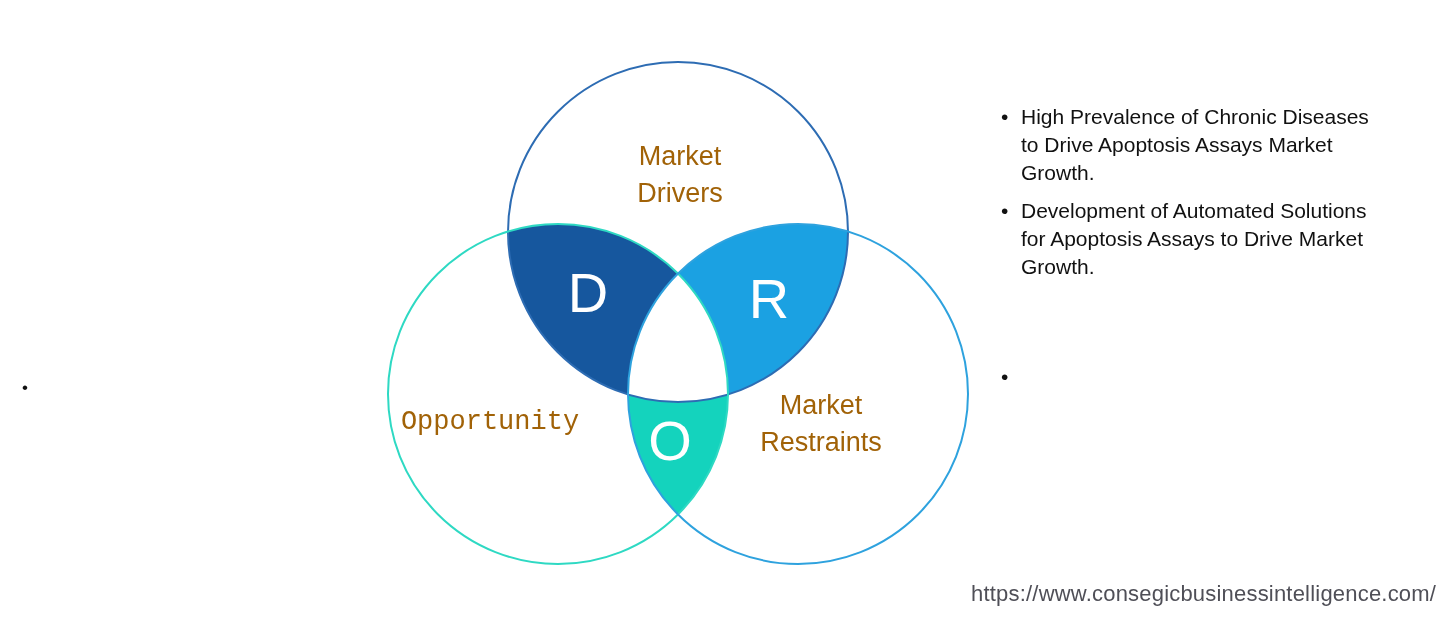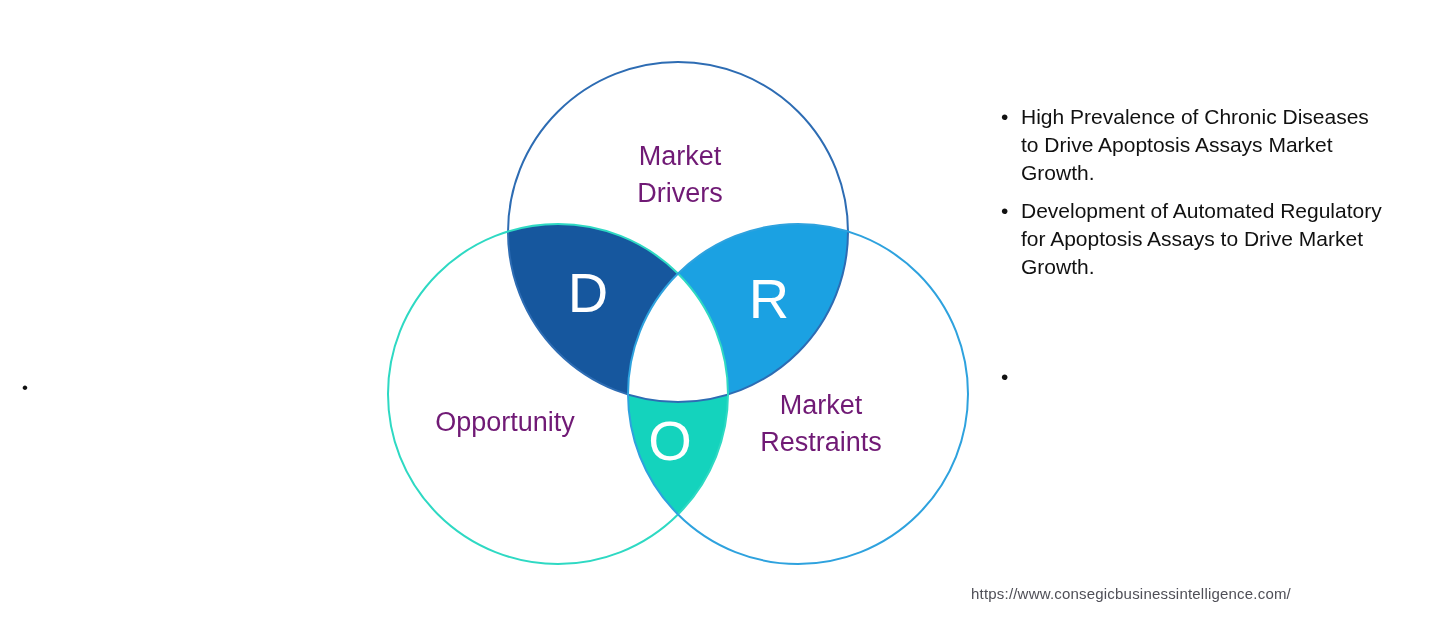--- a/index.html
+++ b/index.html
@@ -16,26 +16,26 @@
 
   .venn-svg { position: absolute; left: 0; top: 0; }
 
   
   .circle-label {
     position: absolute;
     transform: translate(-50%, -50%);
     font-size: 27px;
     line-height: 37px;
     font-weight: 400;
-    color: #701a75;
+    color: #a16207;
     text-align: center;
     white-space: pre-line;
   }
   .label-drivers    { left: 680px; top: 175px; }
-  .label-opportunity{ left: 505px; top: 422px; }
+  .label-opportunity{ left: 490px; top: 422px; font-family: Liberation Mono, monospace; }
   .label-restraints { left: 821px; top: 424px; }
 
   
   .lens-letter {
     position: absolute;
     transform: translate(-50%, -50%);
     font-size: 56px;
     font-weight: 400;
     color: #ffffff;
     line-height: 1;
@@ -58,21 +58,21 @@
   .note-item { display: flex; align-items: flex-start; }
   .note-item + .note-item { margin-top: 10px; }
   .note-bullet { flex: 0 0 auto; width: 20px; text-align: left; }
   .notes-opportunity .note-bullet { width: 15px; font-size: 17px; line-height: 28px; }
   .note-text { white-space: pre-line; }
 
   .footer-url {
     position: absolute;
     left: 971px;
     top: 583px;
-    font-size: 15px;
+    font-size: 22px;
     line-height: 22px;
     color: #4f4f57;
     letter-spacing: 0.2px;
   }
 </style>
 </head>
 <body>
 
 <div class="canvas">
 
@@ -101,21 +101,21 @@
 
   <div class="notes notes-drivers">
     <div class="note-item">
       <span class="note-bullet">•</span>
       <span class="note-text">High Prevalence of Chronic Diseases
 to Drive Apoptosis Assays Market
 Growth.</span>
     </div>
     <div class="note-item">
       <span class="note-bullet">•</span>
-      <span class="note-text">Development of Automated Regulatory
+      <span class="note-text">Development of Automated Solutions
 for Apoptosis Assays to Drive Market
 Growth.</span>
     </div>
   </div>
 
   <div class="notes notes-restraints">
     <div class="note-item">
       <span class="note-bullet">•</span>
     </div>
   </div>

